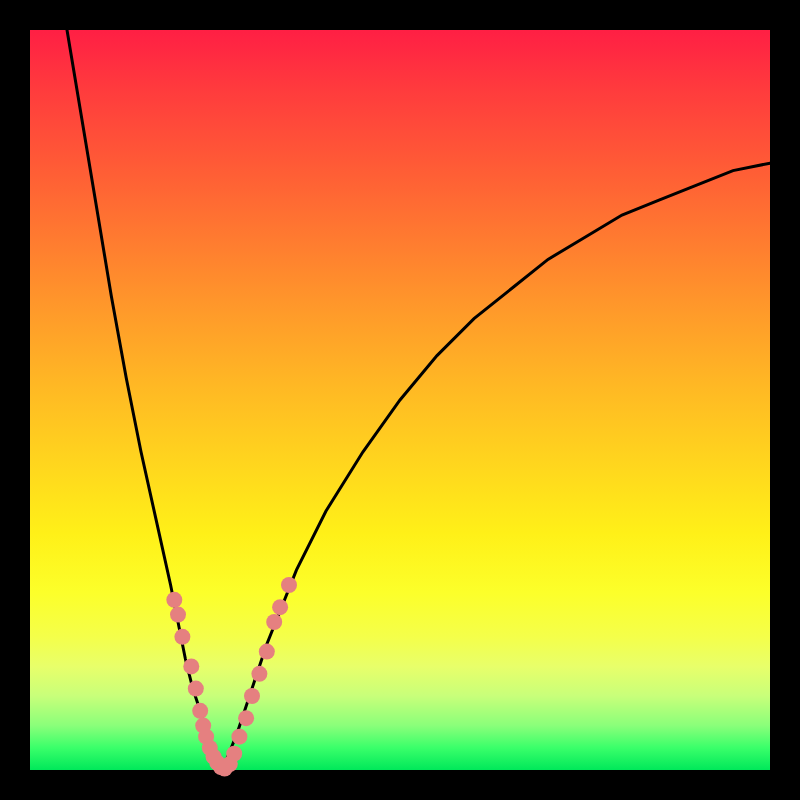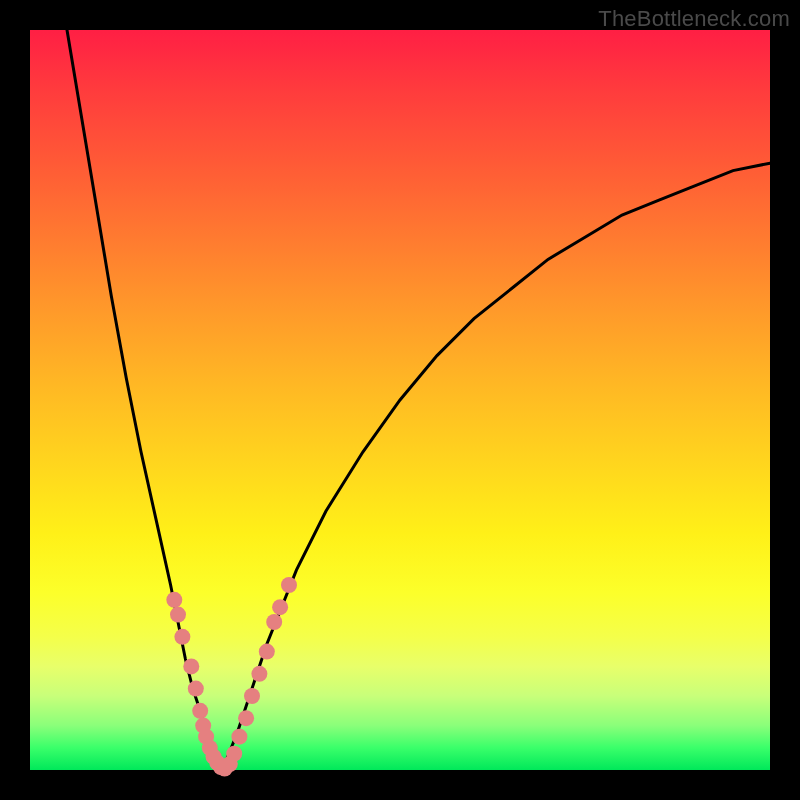--- a/index.html
+++ b/index.html
@@ -101,14 +101,13 @@
           <circle cx="216.1" cy="688.2" r="8" class="dot"></circle>
           <circle cx="222.0" cy="666.0" r="8" class="dot"></circle>
           <circle cx="229.4" cy="643.8" r="8" class="dot"></circle>
           <circle cx="236.8" cy="621.6" r="8" class="dot"></circle>
           <circle cx="244.2" cy="592.0" r="8" class="dot"></circle>
           <circle cx="250.1" cy="577.2" r="8" class="dot"></circle>
           <circle cx="259.0" cy="555.0" r="8" class="dot"></circle>
         </g>
     </svg>
   </div>
-  <div class="watermark">TheBottleneck.com</div>
 </div>
 
 </body></html>

